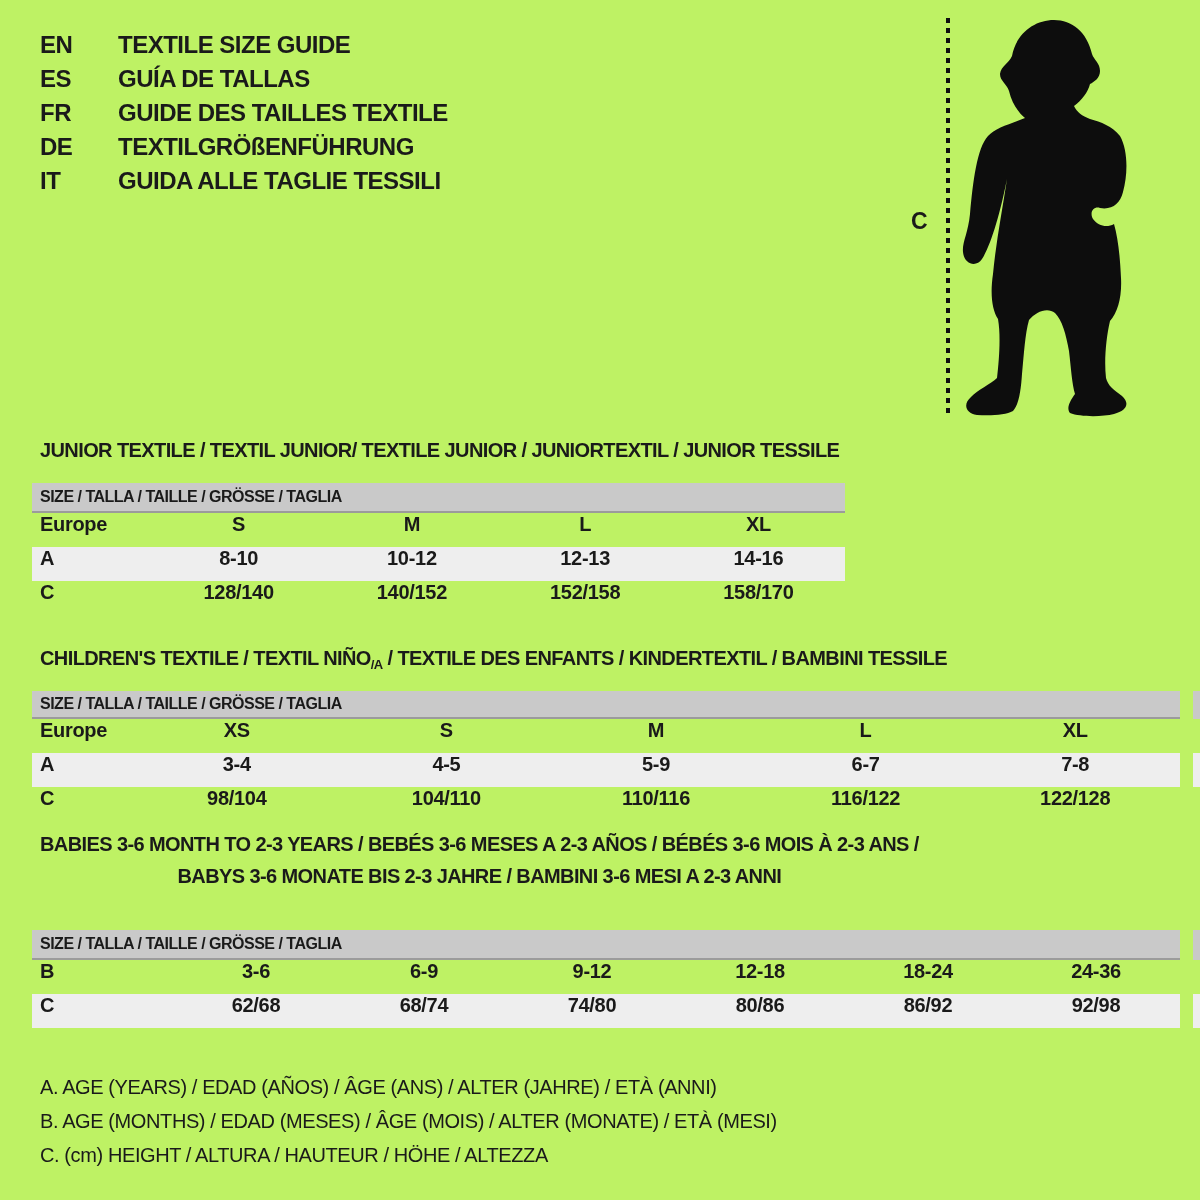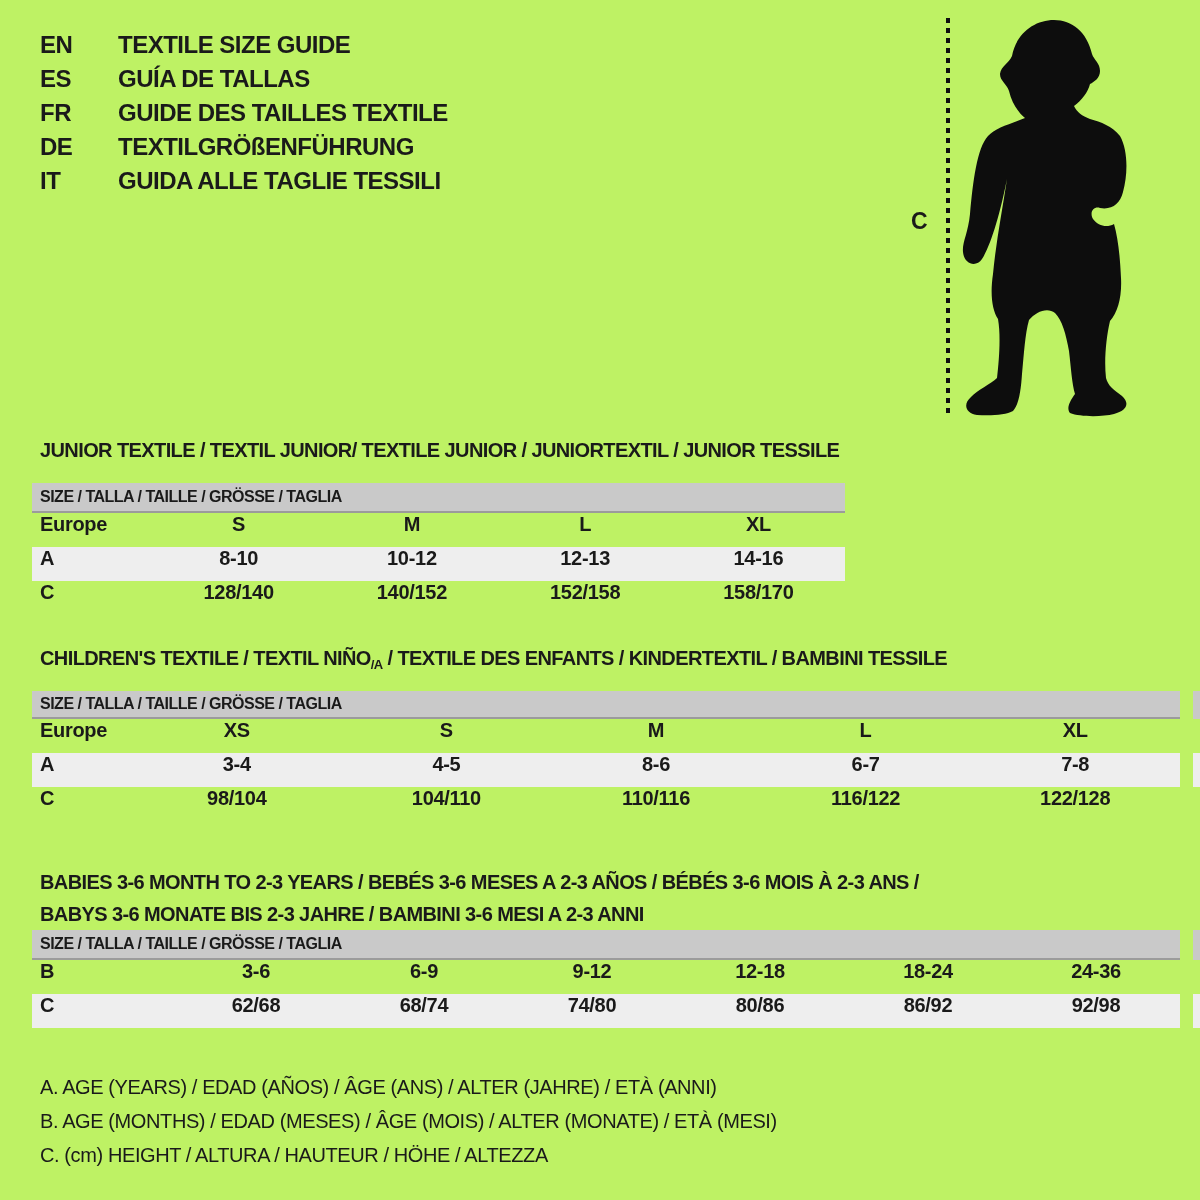--- a/index.html
+++ b/index.html
@@ -134,35 +134,35 @@
       <span class="tcell">XS</span>
       <span class="tcell">S</span>
       <span class="tcell">M</span>
       <span class="tcell">L</span>
       <span class="tcell">XL</span>
     </div>
     <div class="trow shaded">
       <span class="tlabel">A</span>
       <span class="tcell">3-4</span>
       <span class="tcell">4-5</span>
-      <span class="tcell">8-6</span>
+      <span class="tcell">5-9</span>
       <span class="tcell">6-7</span>
       <span class="tcell">7-8</span>
     </div>
     <div class="trow">
       <span class="tlabel">C</span>
       <span class="tcell">98/104</span>
       <span class="tcell">104/110</span>
       <span class="tcell">110/116</span>
       <span class="tcell">116/122</span>
       <span class="tcell">122/128</span>
     </div>
   </div>
 
-  <h2 class="sec-title" style="top:866px;">
+  <h2 class="sec-title" style="top:828px;text-align:center;">
       <span style="display:block">BABIES 3-6 MONTH TO 2-3 YEARS / BEBÉS 3-6 MESES A 2-3 AÑOS / BÉBÉS 3-6 MOIS À 2-3 ANS /</span>
       <span style="display:block">BABYS 3-6 MONATE BIS 2-3 JAHRE / BAMBINI 3-6 MESI A 2-3 ANNI</span>
     </h2>
   <div class="table babies" id="babies-table">
     <div class="size-bar">SIZE / TALLA / TAILLE / GRÖSSE / TAGLIA</div>
     <div class="trow">
       <span class="tlabel">B</span>
       <span class="tcell">3-6</span>
       <span class="tcell">6-9</span>
       <span class="tcell">9-12</span>

